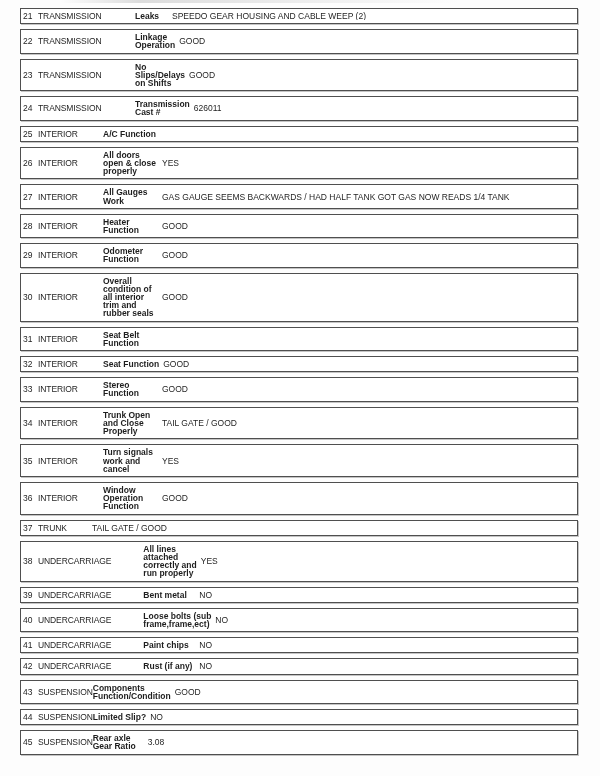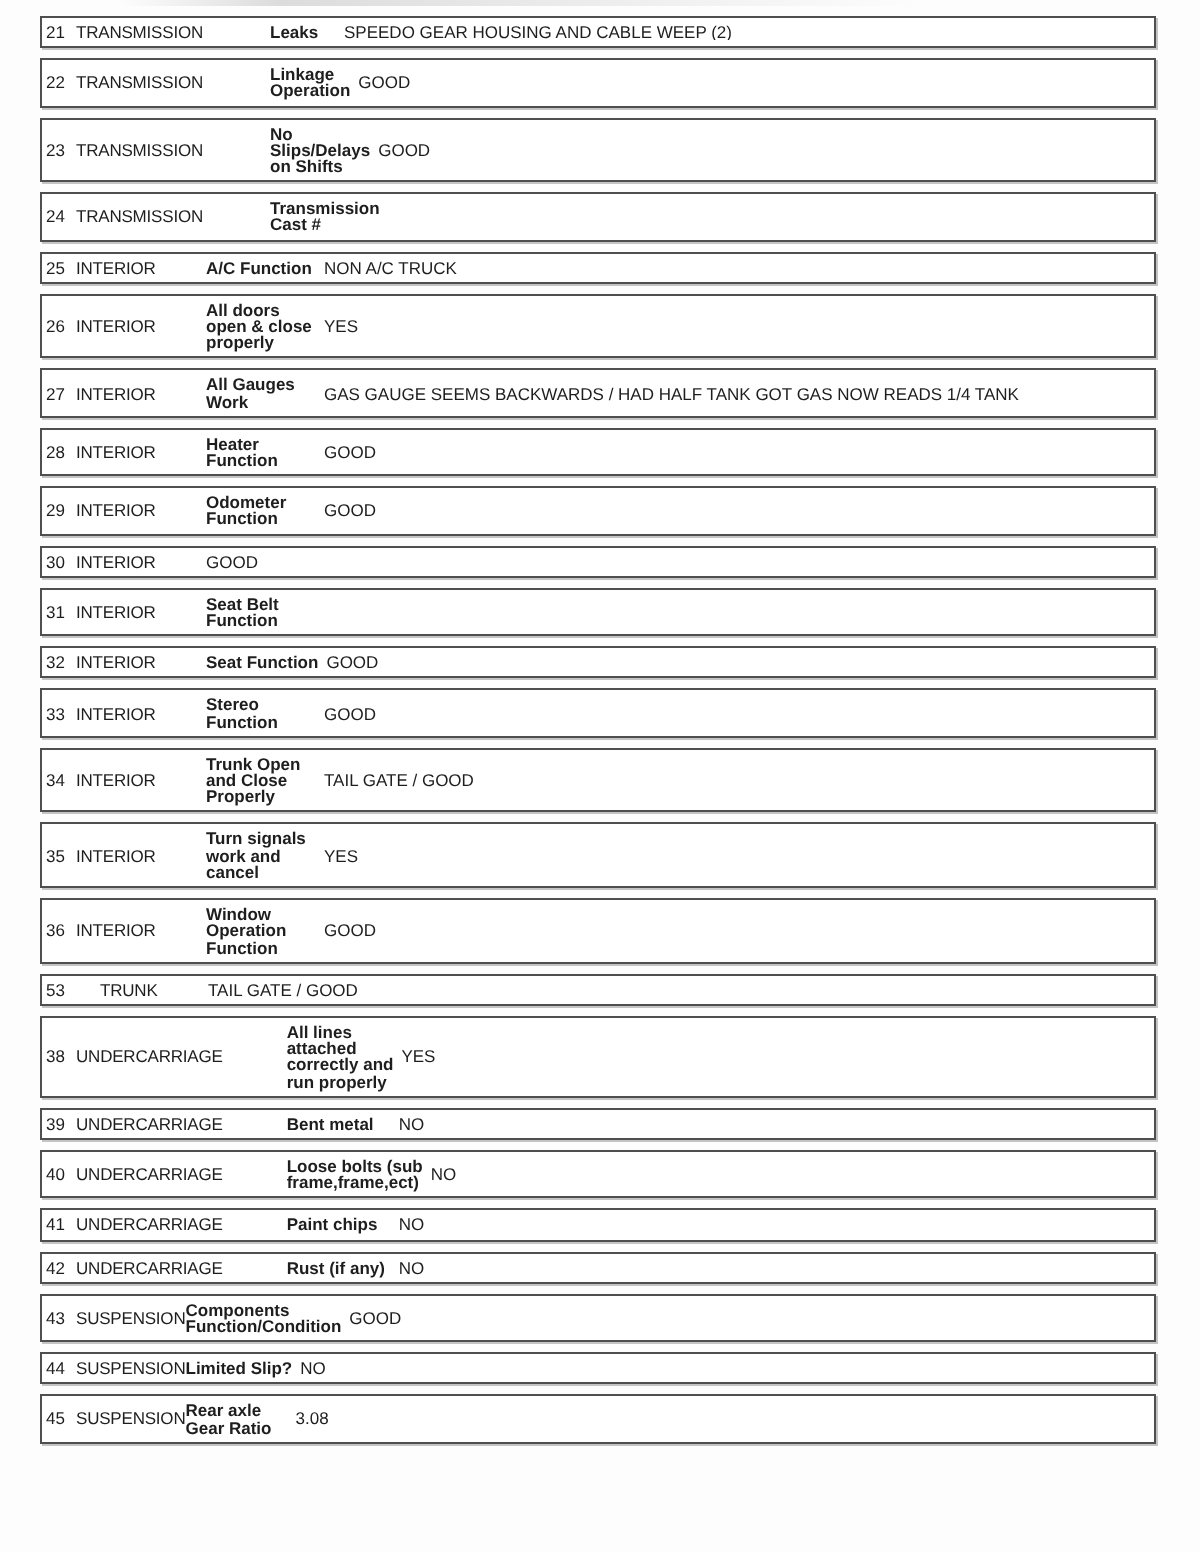--- a/index.html
+++ b/index.html
@@ -27,21 +27,21 @@
     font-size:8.5px;
     line-height:8.2px;
   }
   .num{flex:none;width:15px;}
   .cat{flex:none;white-space:nowrap;letter-spacing:-0.1px;}
   .item{flex:none;box-sizing:border-box;font-weight:bold;white-space:pre-line;padding-right:4px;}
   .value{flex:1;white-space:nowrap;overflow:hidden;}
 
   .cat-transmission  .cat{min-width:77px;}
   .cat-interior      .cat{min-width:65px;}
-  .cat-trunk         .cat{min-width:54px;margin-left:12px;}
+  .cat-trunk         .cat{min-width:54px;}
   .cat-undercarriage .cat{min-width:70px;}
   .cat-suspension    .cat{min-width:54px;}
 
   .cat-transmission  .item{min-width:57px;padding-left:20px;}
   .cat-interior      .item{min-width:59px;}
   .cat-trunk         .item{min-width:61px;}
   .cat-undercarriage .item{min-width:56px;margin-left:32px;}
   .cat-suspension    .item{min-width:55px;}
 </style>
 </head>
@@ -69,26 +69,26 @@
         <span class="item">No
 Slips/Delays
 on Shifts</span>
         <span class="value">GOOD</span>
       </div>
       <div class="row cat-transmission">
         <span class="num">24</span>
         <span class="cat">TRANSMISSION</span>
         <span class="item">Transmission
 Cast #</span>
+        <span class="value">626011</span>
       </div>
       <div class="row cat-interior">
         <span class="num">25</span>
         <span class="cat">INTERIOR</span>
         <span class="item">A/C Function</span>
-        <span class="value">NON A/C TRUCK</span>
       </div>
       <div class="row cat-interior">
         <span class="num">26</span>
         <span class="cat">INTERIOR</span>
         <span class="item">All doors
 open &amp; close
 properly</span>
         <span class="value">YES</span>
       </div>
       <div class="row cat-interior">
@@ -108,20 +108,25 @@
       <div class="row cat-interior">
         <span class="num">29</span>
         <span class="cat">INTERIOR</span>
         <span class="item">Odometer
 Function</span>
         <span class="value">GOOD</span>
       </div>
       <div class="row cat-interior">
         <span class="num">30</span>
         <span class="cat">INTERIOR</span>
+        <span class="item">Overall
+condition of
+all interior
+trim and
+rubber seals</span>
         <span class="value">GOOD</span>
       </div>
       <div class="row cat-interior">
         <span class="num">31</span>
         <span class="cat">INTERIOR</span>
         <span class="item">Seat Belt
 Function</span>
       </div>
       <div class="row cat-interior">
         <span class="num">32</span>
@@ -154,21 +159,21 @@
       </div>
       <div class="row cat-interior">
         <span class="num">36</span>
         <span class="cat">INTERIOR</span>
         <span class="item">Window
 Operation
 Function</span>
         <span class="value">GOOD</span>
       </div>
       <div class="row cat-trunk">
-        <span class="num">53</span>
+        <span class="num">37</span>
         <span class="cat">TRUNK</span>
         <span class="value">TAIL GATE / GOOD</span>
       </div>
       <div class="row cat-undercarriage">
         <span class="num">38</span>
         <span class="cat">UNDERCARRIAGE</span>
         <span class="item">All lines
 attached
 correctly and
 run properly</span>

